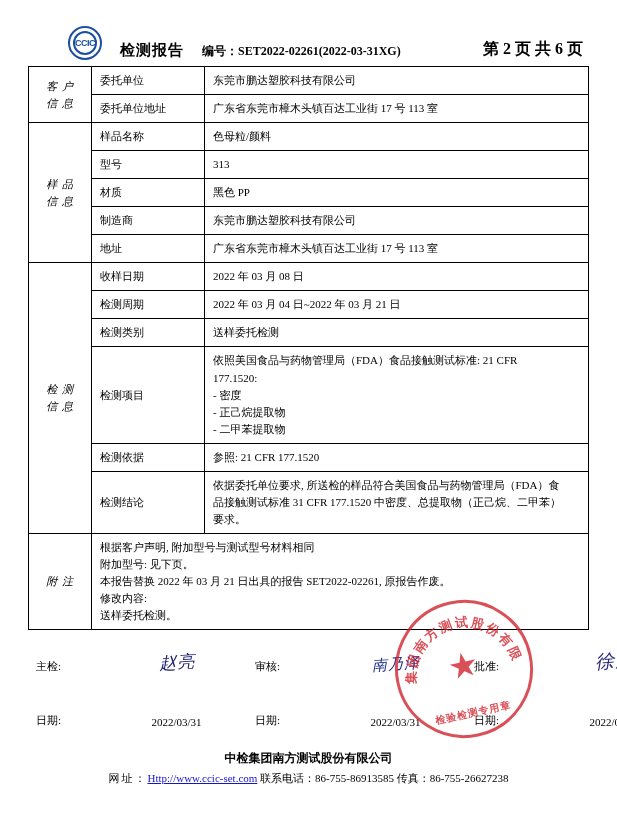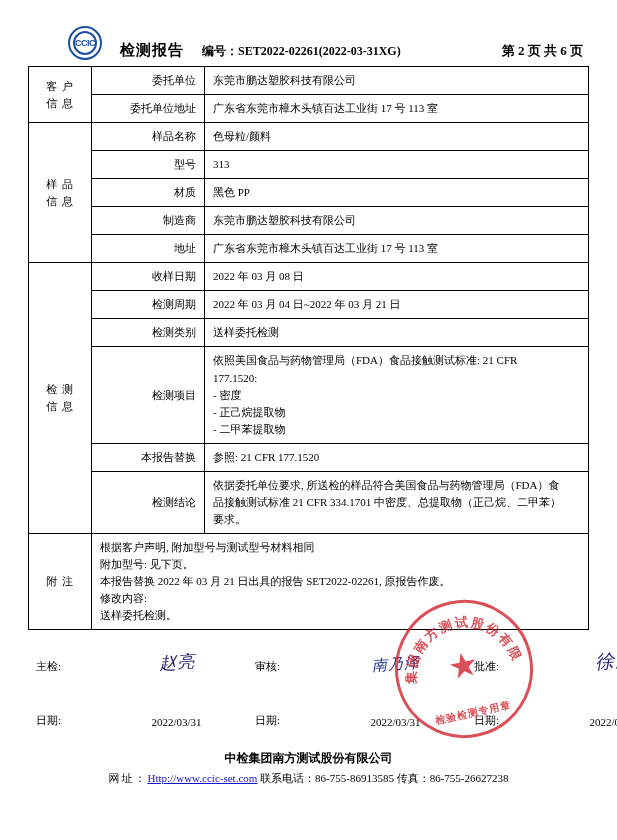--- a/index.html
+++ b/index.html
@@ -42,46 +42,46 @@
     font-size:9px;font-weight:bold;color:#1a4fa0;letter-spacing:-0.5px;
   }
   .hdr-title{
     font-size:15px;font-weight:bold;letter-spacing:1px;
   }
   .hdr-code{
     font-size:12px;font-weight:bold;
   }
   .hdr-code .lbl{font-weight:bold;}
   .hdr-page{
-    font-size:13px;font-weight:bold;margin-left:auto;padding-right:6px;
+    font-size:16px;font-weight:bold;margin-left:auto;padding-right:6px;
   }
   
   table.main{
     border-collapse:collapse;
     width:561px;
     margin-top:6px;
     table-layout:fixed;
   }
   table.main td{
     border:1px solid #000;
     padding:5px 8px;
     vertical-align:middle;
     font-size:11px;
     line-height:1.55;
   }
   td.grp{
     width:46px;
     text-align:center;
     vertical-align:middle;
     letter-spacing:1px;
+    font-style:italic;
   }
   td.key{
     width:96px;
     padding-left:9px;
-    text-align:right;
   }
   td.val{
     padding-left:9px;
   }
   .grp-lines span{display:block;text-align:center;}
   .multiline{white-space:pre-line;}
   .note-cell{
     padding:7px 9px;
     line-height:1.75;
   }
@@ -232,27 +232,27 @@
     </tr>
     <tr>
       <td class="key">检测项目</td>
       <td class="val multiline">依照美国食品与药物管理局（FDA）食品接触测试标准: 21 CFR
 177.1520:
 - 密度
 - 正己烷提取物
 - 二甲苯提取物</td>
     </tr>
     <tr>
-      <td class="key">本报告替换</td>
+      <td class="key">检测依据</td>
       <td class="val">参照: 21 CFR 177.1520</td>
     </tr>
     <tr>
       <td class="key">检测结论</td>
       <td class="val multiline">依据委托单位要求, 所送检的样品符合美国食品与药物管理局（FDA）食
-品接触测试标准 21 CFR 334.1701 中密度、总提取物（正己烷、二甲苯）
+品接触测试标准 31 CFR 177.1520 中密度、总提取物（正己烷、二甲苯）
 要求。</td>
     </tr>
 
     <tr>
       <td class="grp">附 注</td>
       <td class="note-cell" colspan="2">
         <div>根据客户声明, 附加型号与测试型号材料相同</div>
         <div>附加型号: 见下页。</div>
         <div>本报告替换 2022 年 03 月 21 日出具的报告 SET2022-02261, 原报告作废。</div>
         <div>修改内容:</div>

